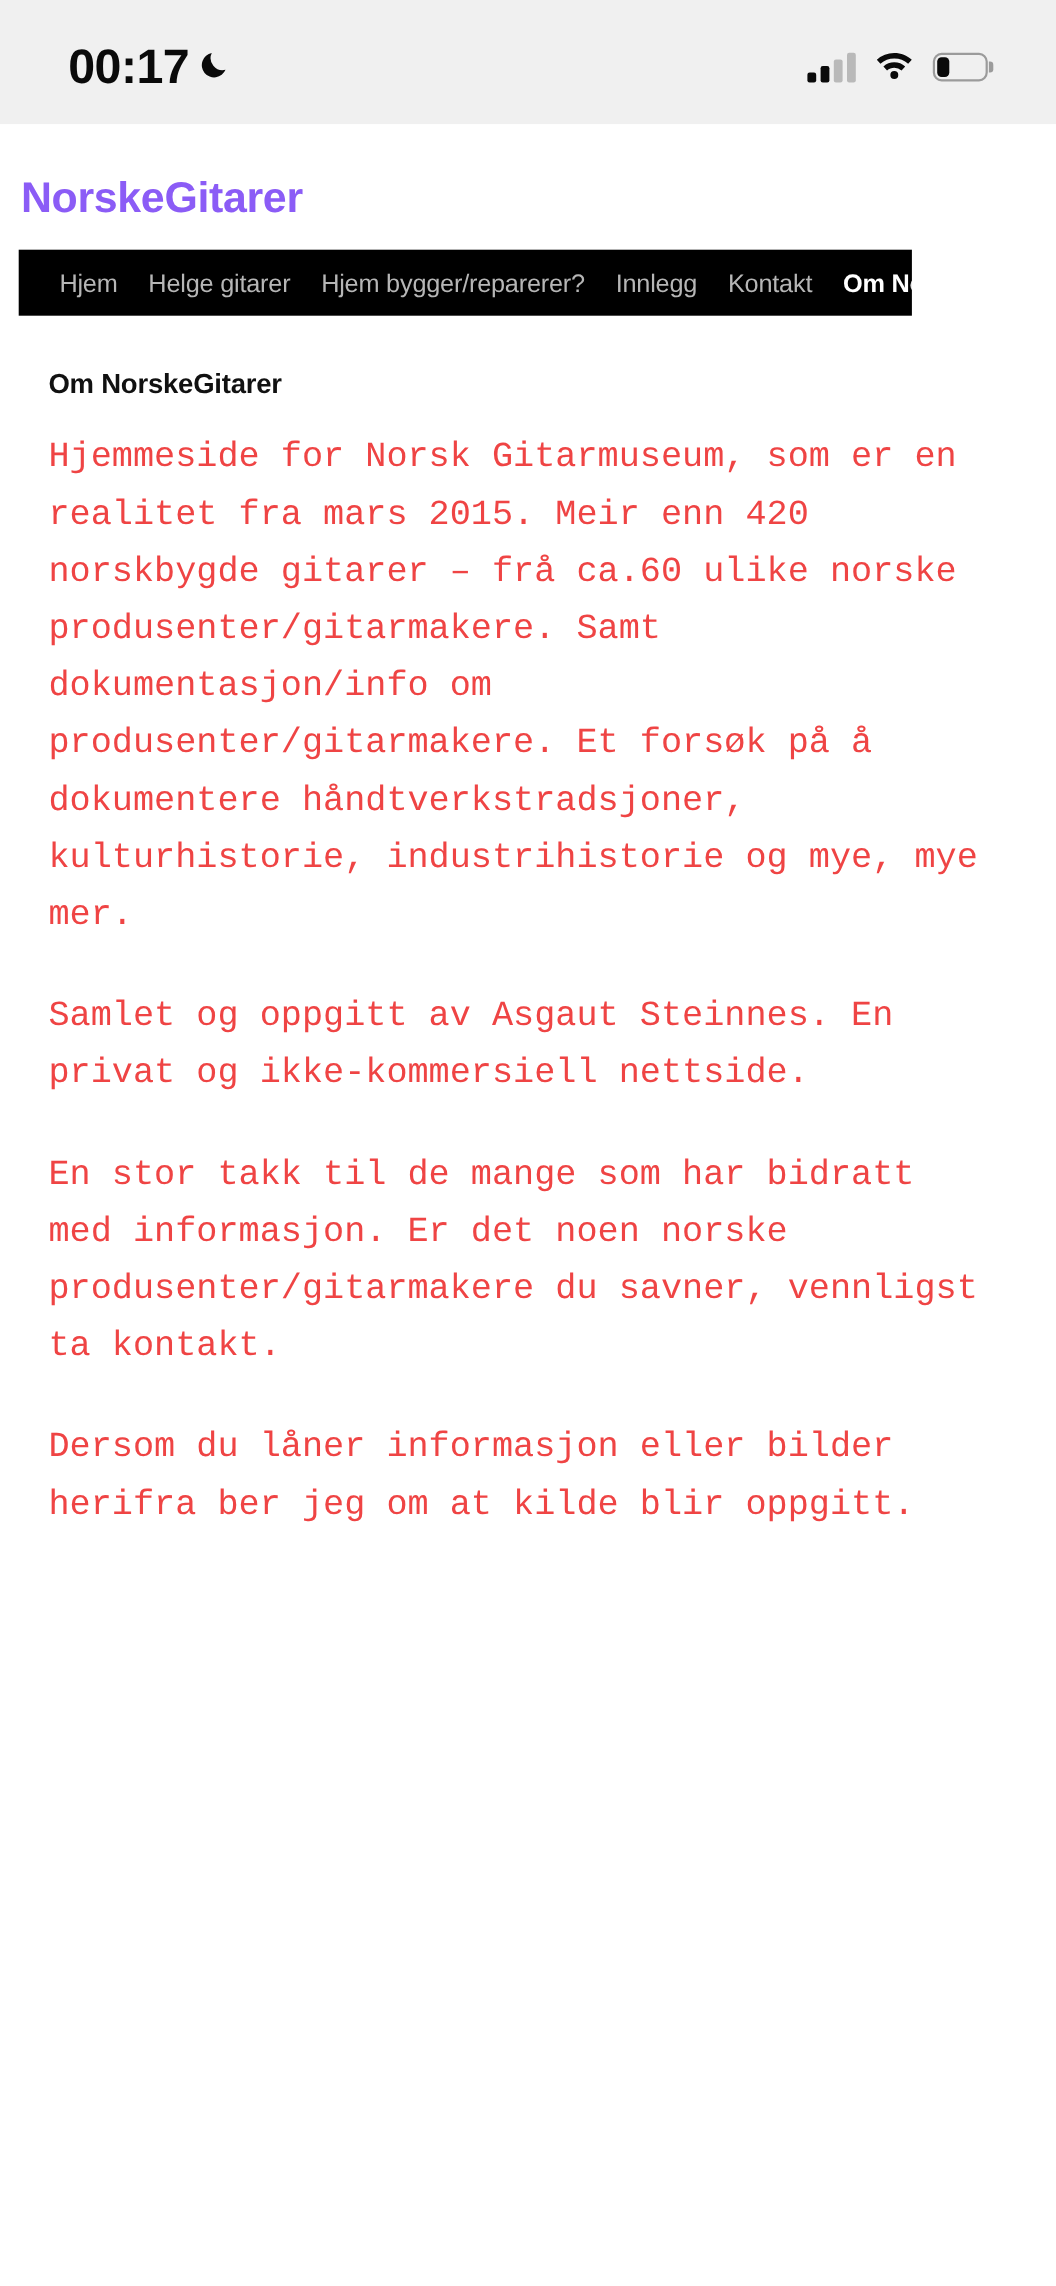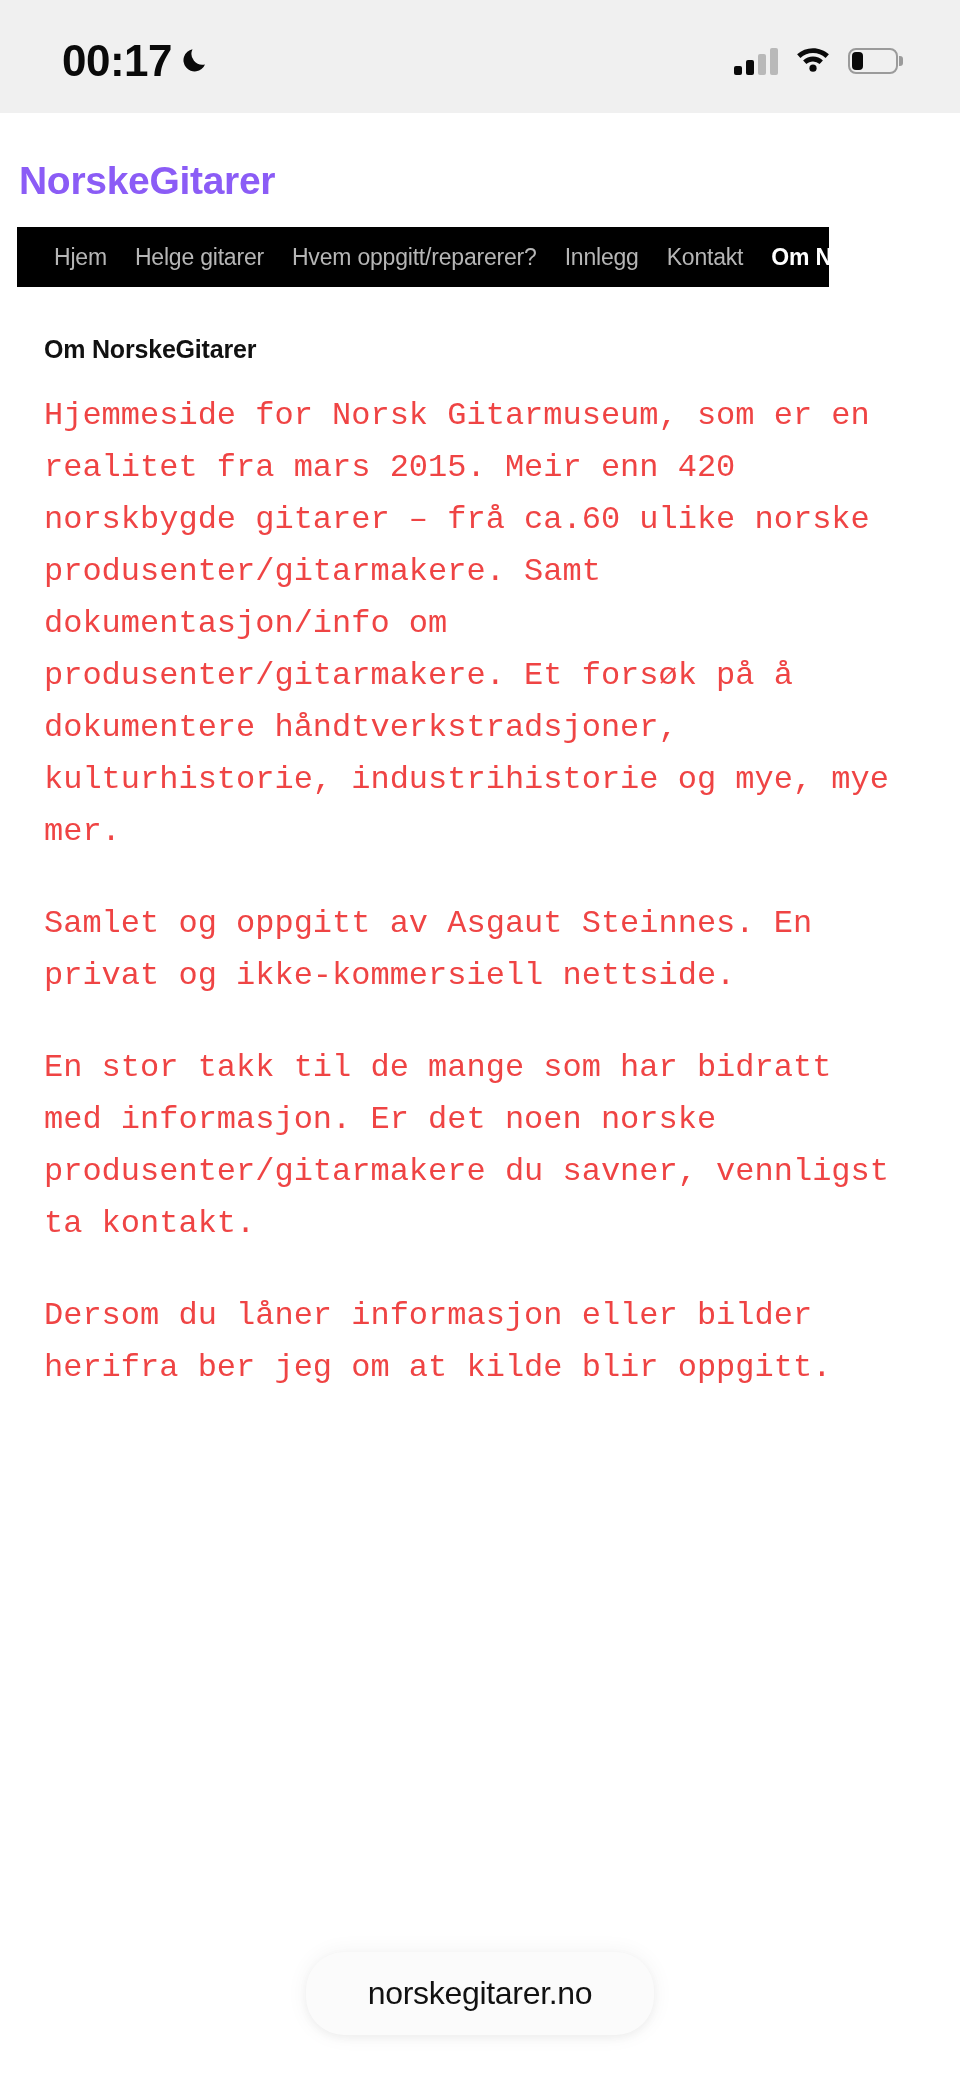--- a/index.html
+++ b/index.html
@@ -222,34 +222,31 @@
   </div>
 
   <div class="page">
 
     <h1 class="site-title">NorskeGitarer</h1>
 
     <nav class="navbar">
       <ul class="nav-list">
         <li class="nav-item">Hjem</li>
         <li class="nav-item">Helge gitarer</li>
-        <li class="nav-item">Hvem oppgitt/reparerer?</li>
+        <li class="nav-item">Hjem bygger/reparerer?</li>
         <li class="nav-item">Innlegg</li>
         <li class="nav-item">Kontakt</li>
         <li class="nav-item active">Om NorskeGitarer</li>
 
       </ul>
     </nav>
 
     <article class="article">
       <h2 class="article-heading">Om NorskeGitarer</h2>
       <p>Hjemmeside for Norsk Gitarmuseum, som er en realitet fra mars 2015. Meir enn 420 norskbygde gitarer  – frå ca.60 ulike norske produsenter/gitarmakere. Samt dokumentasjon/info om produsenter/gitarmakere. Et forsøk på å dokumentere håndtverkstradsjoner, kulturhistorie, industrihistorie og mye, mye mer.</p>
       <p>Samlet og oppgitt av Asgaut Steinnes. En privat og ikke-kommersiell nettside.</p>
       <p>En stor takk til de mange som har bidratt med informasjon. Er det noen norske produsenter/gitarmakere du savner, vennligst ta kontakt.</p>
       <p>Dersom du låner informasjon eller bilder herifra ber jeg om at kilde blir oppgitt.</p>
     </article>
   </div>
 
-  <div class="url-bar">
-    <div class="url-pill">norskegitarer.no</div>
-  </div>
 
 </div>
 
 </body></html>

